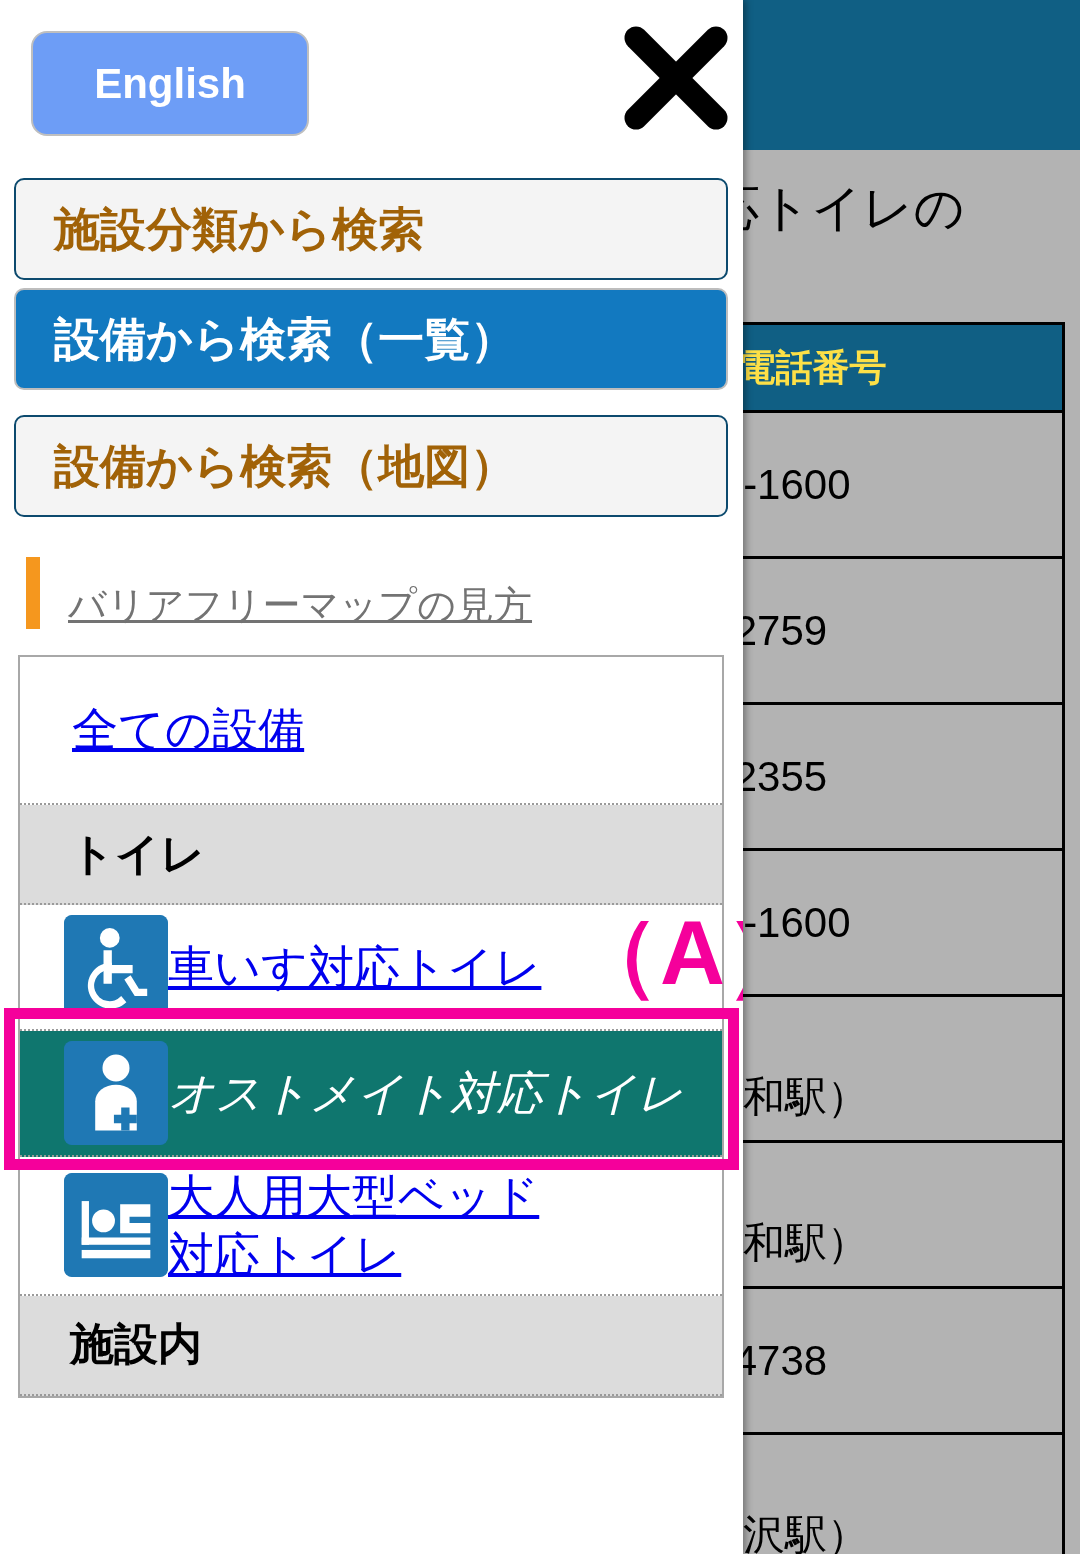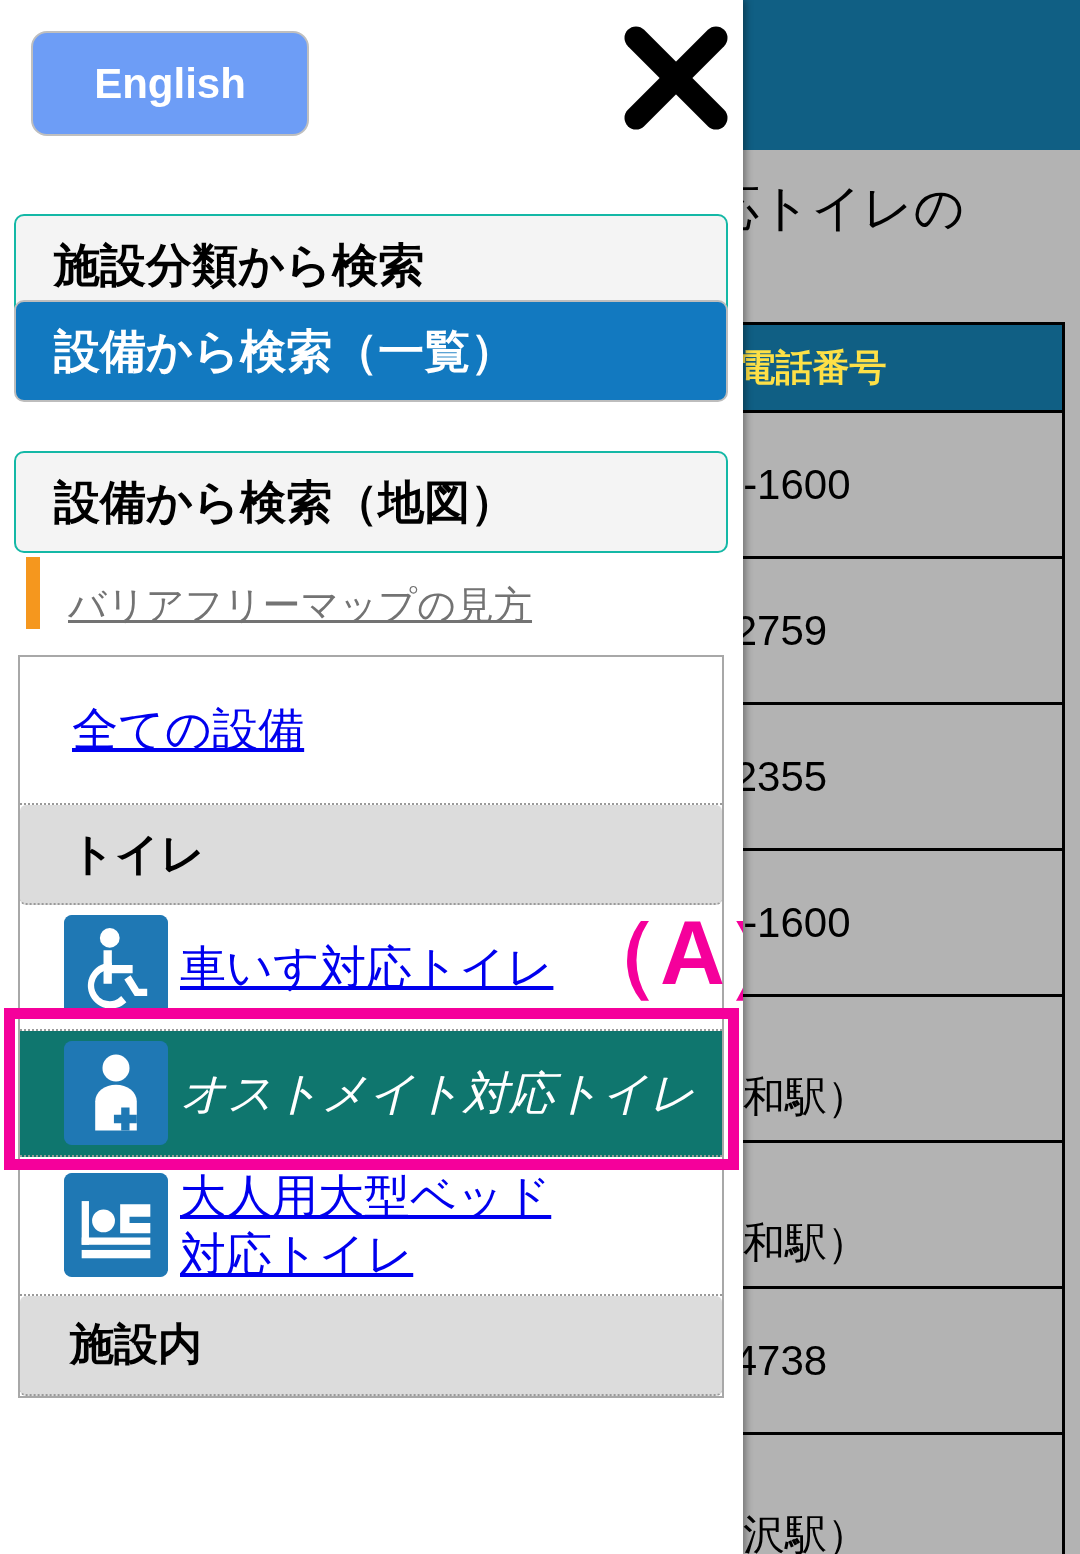--- a/index.html
+++ b/index.html
@@ -122,31 +122,30 @@
     border-radius: 10px;
     font-size: 46px;
     font-weight: bold;
     line-height: 98px;
     padding-left: 38px;
     white-space: nowrap;
     cursor: pointer;
   }
   .nav-btn.plain {
     background: #f4f4f4;
-    border: 2px solid #14b8a6;
-    color: #000000;
-    margin-top: 36px;
+    border: 2px solid #0c4a6e;
+    color: #a16207;
   }
   .nav-btn.active {
     background: #1279c0;
     border: 2px solid #bdbdbd;
     color: #ffffff;
   }
   #nav-0 { top: 178px; }
-  #nav-1 { top: 300px; }
+  #nav-1 { top: 288px; }
   #nav-2 { top: 415px; }
 
   
   #guide-row {
     position: absolute;
     left: 26px; top: 553px;
     height: 80px;
   }
   #guide-bar {
     position: absolute;
@@ -179,21 +178,20 @@
     background: #ffffff;
     border-bottom: 2px dotted #9a9a9a;
     min-height: 120px;
     display: flex;
     align-items: center;
     padding: 10px 0 10px 0;
   }
   .feat-row.group {
     background: #dcdcdc;
     min-height: 100px;
-    border-radius: 6px;
   }
   .feat-row.selected {
     background: #0f766e;
     border-bottom: 2px dotted #9a9a9a;
     font-style: italic;
   }
   .feat-row.allrow { min-height: 148px; border-bottom: 2px dotted #9a9a9a; align-items: center; }
 
   .feat-icon {
     flex: 0 0 auto;
@@ -203,21 +201,20 @@
     background: #1f78b4;
     position: relative;
   }
   .feat-icon svg { display: block; width: 104px; height: 104px; }
 
   .feat-label {
     font-size: 46px;
     color: #0000ee;
     text-decoration: underline;
     line-height: 1.27;
-    margin-left: 12px;
     padding-right: 14px;
   }
   .feat-row.selected .feat-label {
     color: #ffffff;
     text-decoration: none;
   }
   .group-label {
     font-size: 44px;
     font-weight: bold;
     color: #000;

